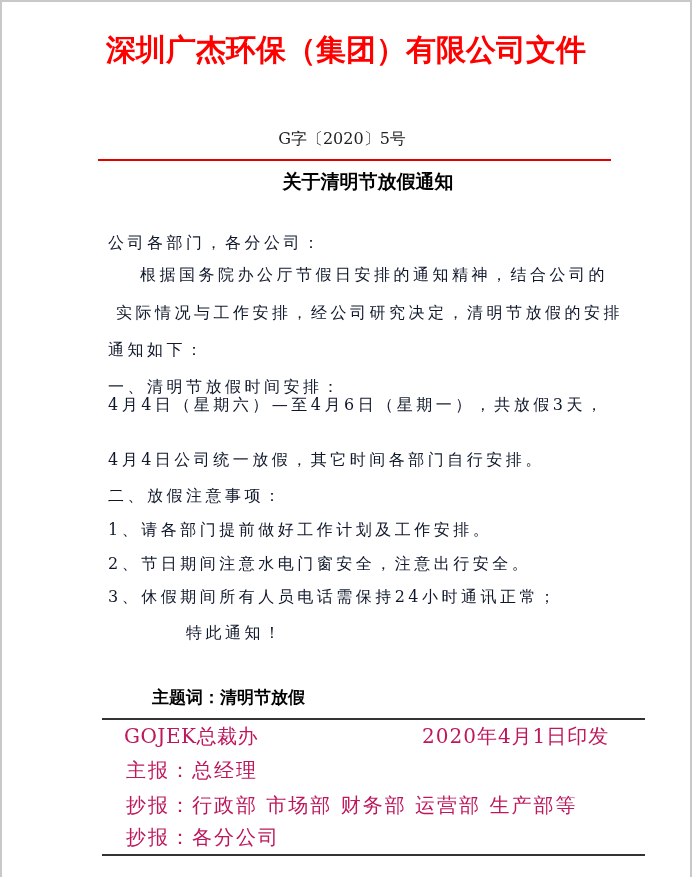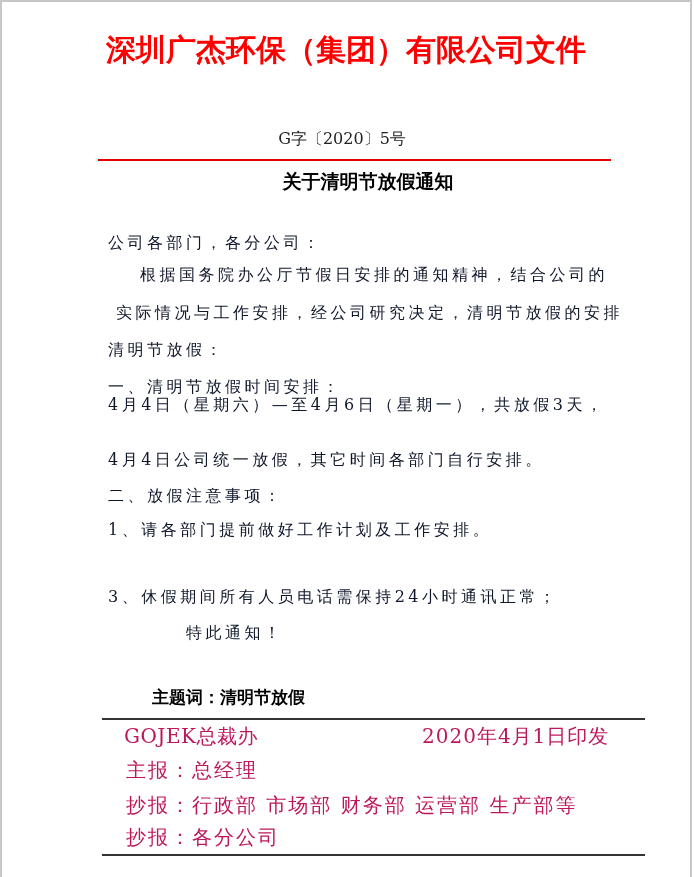--- a/index.html
+++ b/index.html
@@ -37,28 +37,29 @@
   <div class="abs serif doc-number">G字〔2020〕5号</div>
 
   <div class="red-rule"></div>
 
   <div class="abs sans notice-title">关于清明节放假通知</div>
 
   <div class="abs serif body-line" style="left:106px; top:231px;">公司各部门，各分公司：</div>
 
   <div class="abs serif body-line" style="left:138px; top:263px;">根据国务院办公厅节假日安排的通知精神，结合公司的</div>
   <div class="abs serif body-line" style="left:114px; top:301px;">实际情况与工作安排，经公司研究决定，清明节放假的安排</div>
-  <div class="abs serif body-line" style="left:106px; top:338px;">清明节放假：</div>
+  <div class="abs serif body-line" style="left:106px; top:338px;">通知如下：</div>
 
   <div class="abs serif body-line" style="left:106px; top:375px;">一、清明节放假时间安排：</div>
   <div class="abs serif body-line" style="left:106px; top:393px;">4月4日（星期六）—至4月6日（星期一），共放假3天，</div>
   <div class="abs serif body-line" style="left:106px; top:448px;">4月4日公司统一放假，其它时间各部门自行安排。</div>
 
   <div class="abs serif body-line" style="left:106px; top:484px;">二、放假注意事项：</div>
   <div class="abs serif body-line" style="left:106px; top:518px;">1、请各部门提前做好工作计划及工作安排。</div>
+  <div class="abs serif body-line" style="left:106px; top:552px;">2、节日期间注意水电门窗安全，注意出行安全。</div>
   <div class="abs serif body-line" style="left:106px; top:585px;">3、休假期间所有人员电话需保持24小时通讯正常；</div>
 
   <div class="abs serif body-line" style="left:144px; top:621px;margin-left:40px;">特此通知！</div>
 
   <div class="abs sans subject">主题词：清明节放假</div>
 
   <div class="k-line" style="top:716px;"></div>
 
   <div class="abs serif footer-line" style="left:122px; top:721px; letter-spacing:0.5px;">GOJEK总裁办</div>
   <div class="abs serif footer-line" style="left:420px; top:721px; letter-spacing:1px;">2020年4月1日印发</div>

